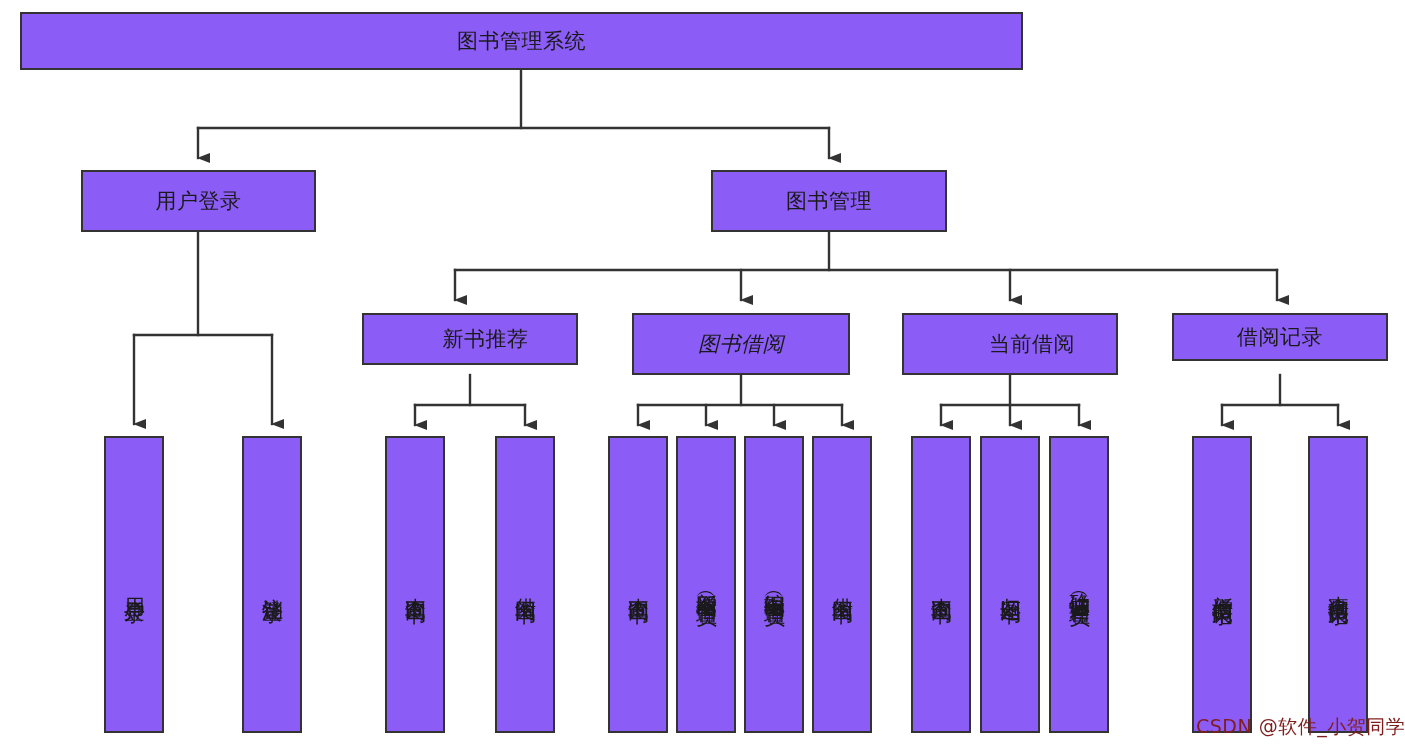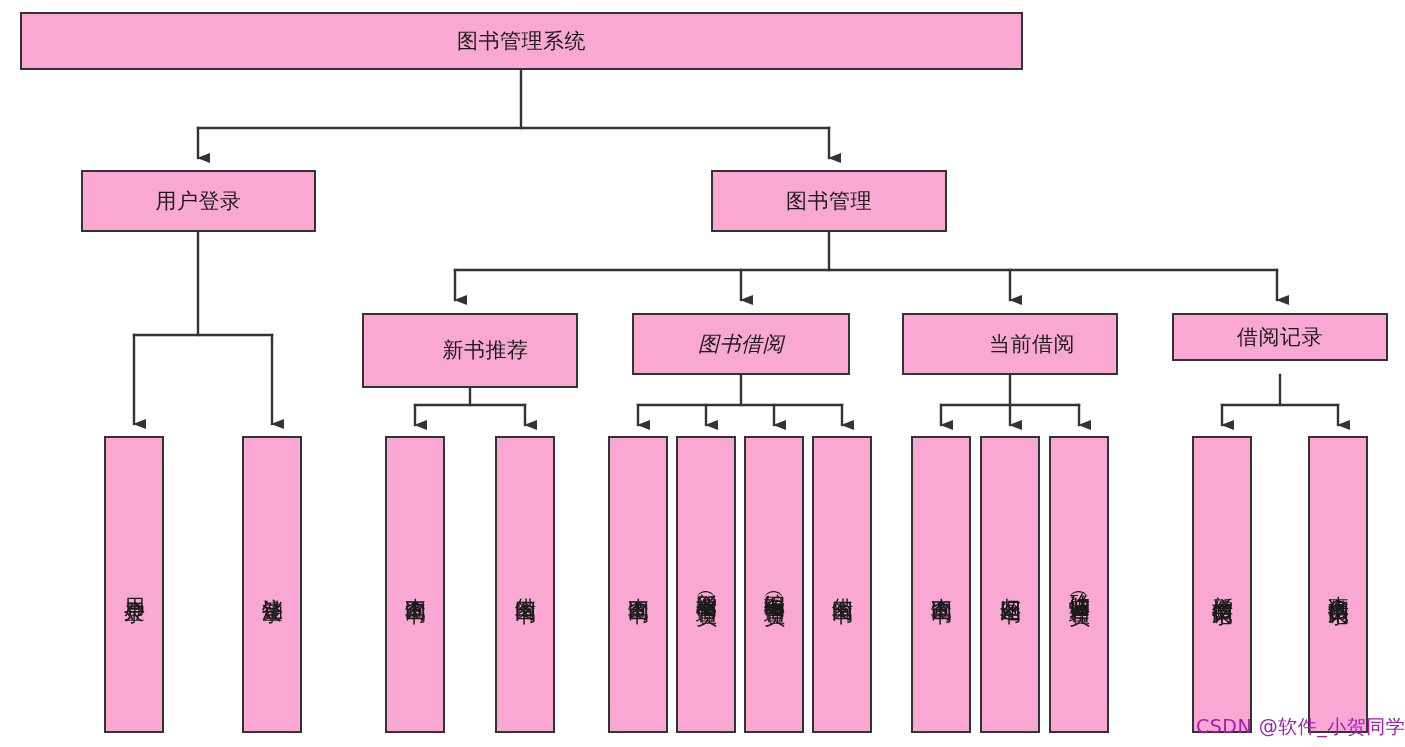--- a/index.html
+++ b/index.html
@@ -22,21 +22,21 @@
     left: 0;
     top: 0;
     width: 1405px;
     height: 747px;
     pointer-events: none;
   }
   .node {
     position: absolute;
     box-sizing: border-box;
     border: 2px solid #333333;
-    background: #f9a8d4;
+    background: #8b5cf6;
     display: flex;
     align-items: center;
     justify-content: center;
     z-index: 2;
   }
   .node .lbl {
     color: #1a1a1a;
     font-size: 21px;
     line-height: 1.18;
     letter-spacing: 0.5px;
@@ -49,21 +49,21 @@
   .node.vert .lbl {
     writing-mode: vertical-rl;
     text-orientation: upright;
     white-space: nowrap;
     letter-spacing: 2px;
     font-size: 21px;
     line-height: 1;
   }
   .watermark {
     position: absolute;
-    color: #a21caf;
+    color: #7f1d1d;
     font-size: 19px;
     letter-spacing: 0.5px;
     z-index: 5;
     white-space: nowrap;
   }
 </style>
 </head>
 <body>
 
 <div id="canvas">
@@ -124,21 +124,21 @@
     <span class="lbl">图书管理系统</span>
   </div>
 
   <div class="node" style="left:81px; top:170px; width:235px; height:62px;">
     <span class="lbl">用户登录</span>
   </div>
   <div class="node" style="left:711px; top:170px; width:236px; height:62px;">
     <span class="lbl">图书管理</span>
   </div>
 
-  <div class="node" style="left:362px; top:313px; width:216px; height:75px;padding-left:31px;">
+  <div class="node" style="left:362px; top:313px; width:216px; height:52px;padding-left:31px;">
     <span class="lbl">新书推荐</span>
   </div>
   <div class="node" style="left:632px; top:313px; width:218px; height:62px;font-style:italic;">
     <span class="lbl">图书借阅</span>
   </div>
   <div class="node" style="left:902px; top:313px; width:216px; height:62px;padding-left:44px;">
     <span class="lbl">当前借阅</span>
   </div>
   <div class="node" style="left:1172px; top:313px; width:216px; height:48px;">
     <span class="lbl">借阅记录</span>

